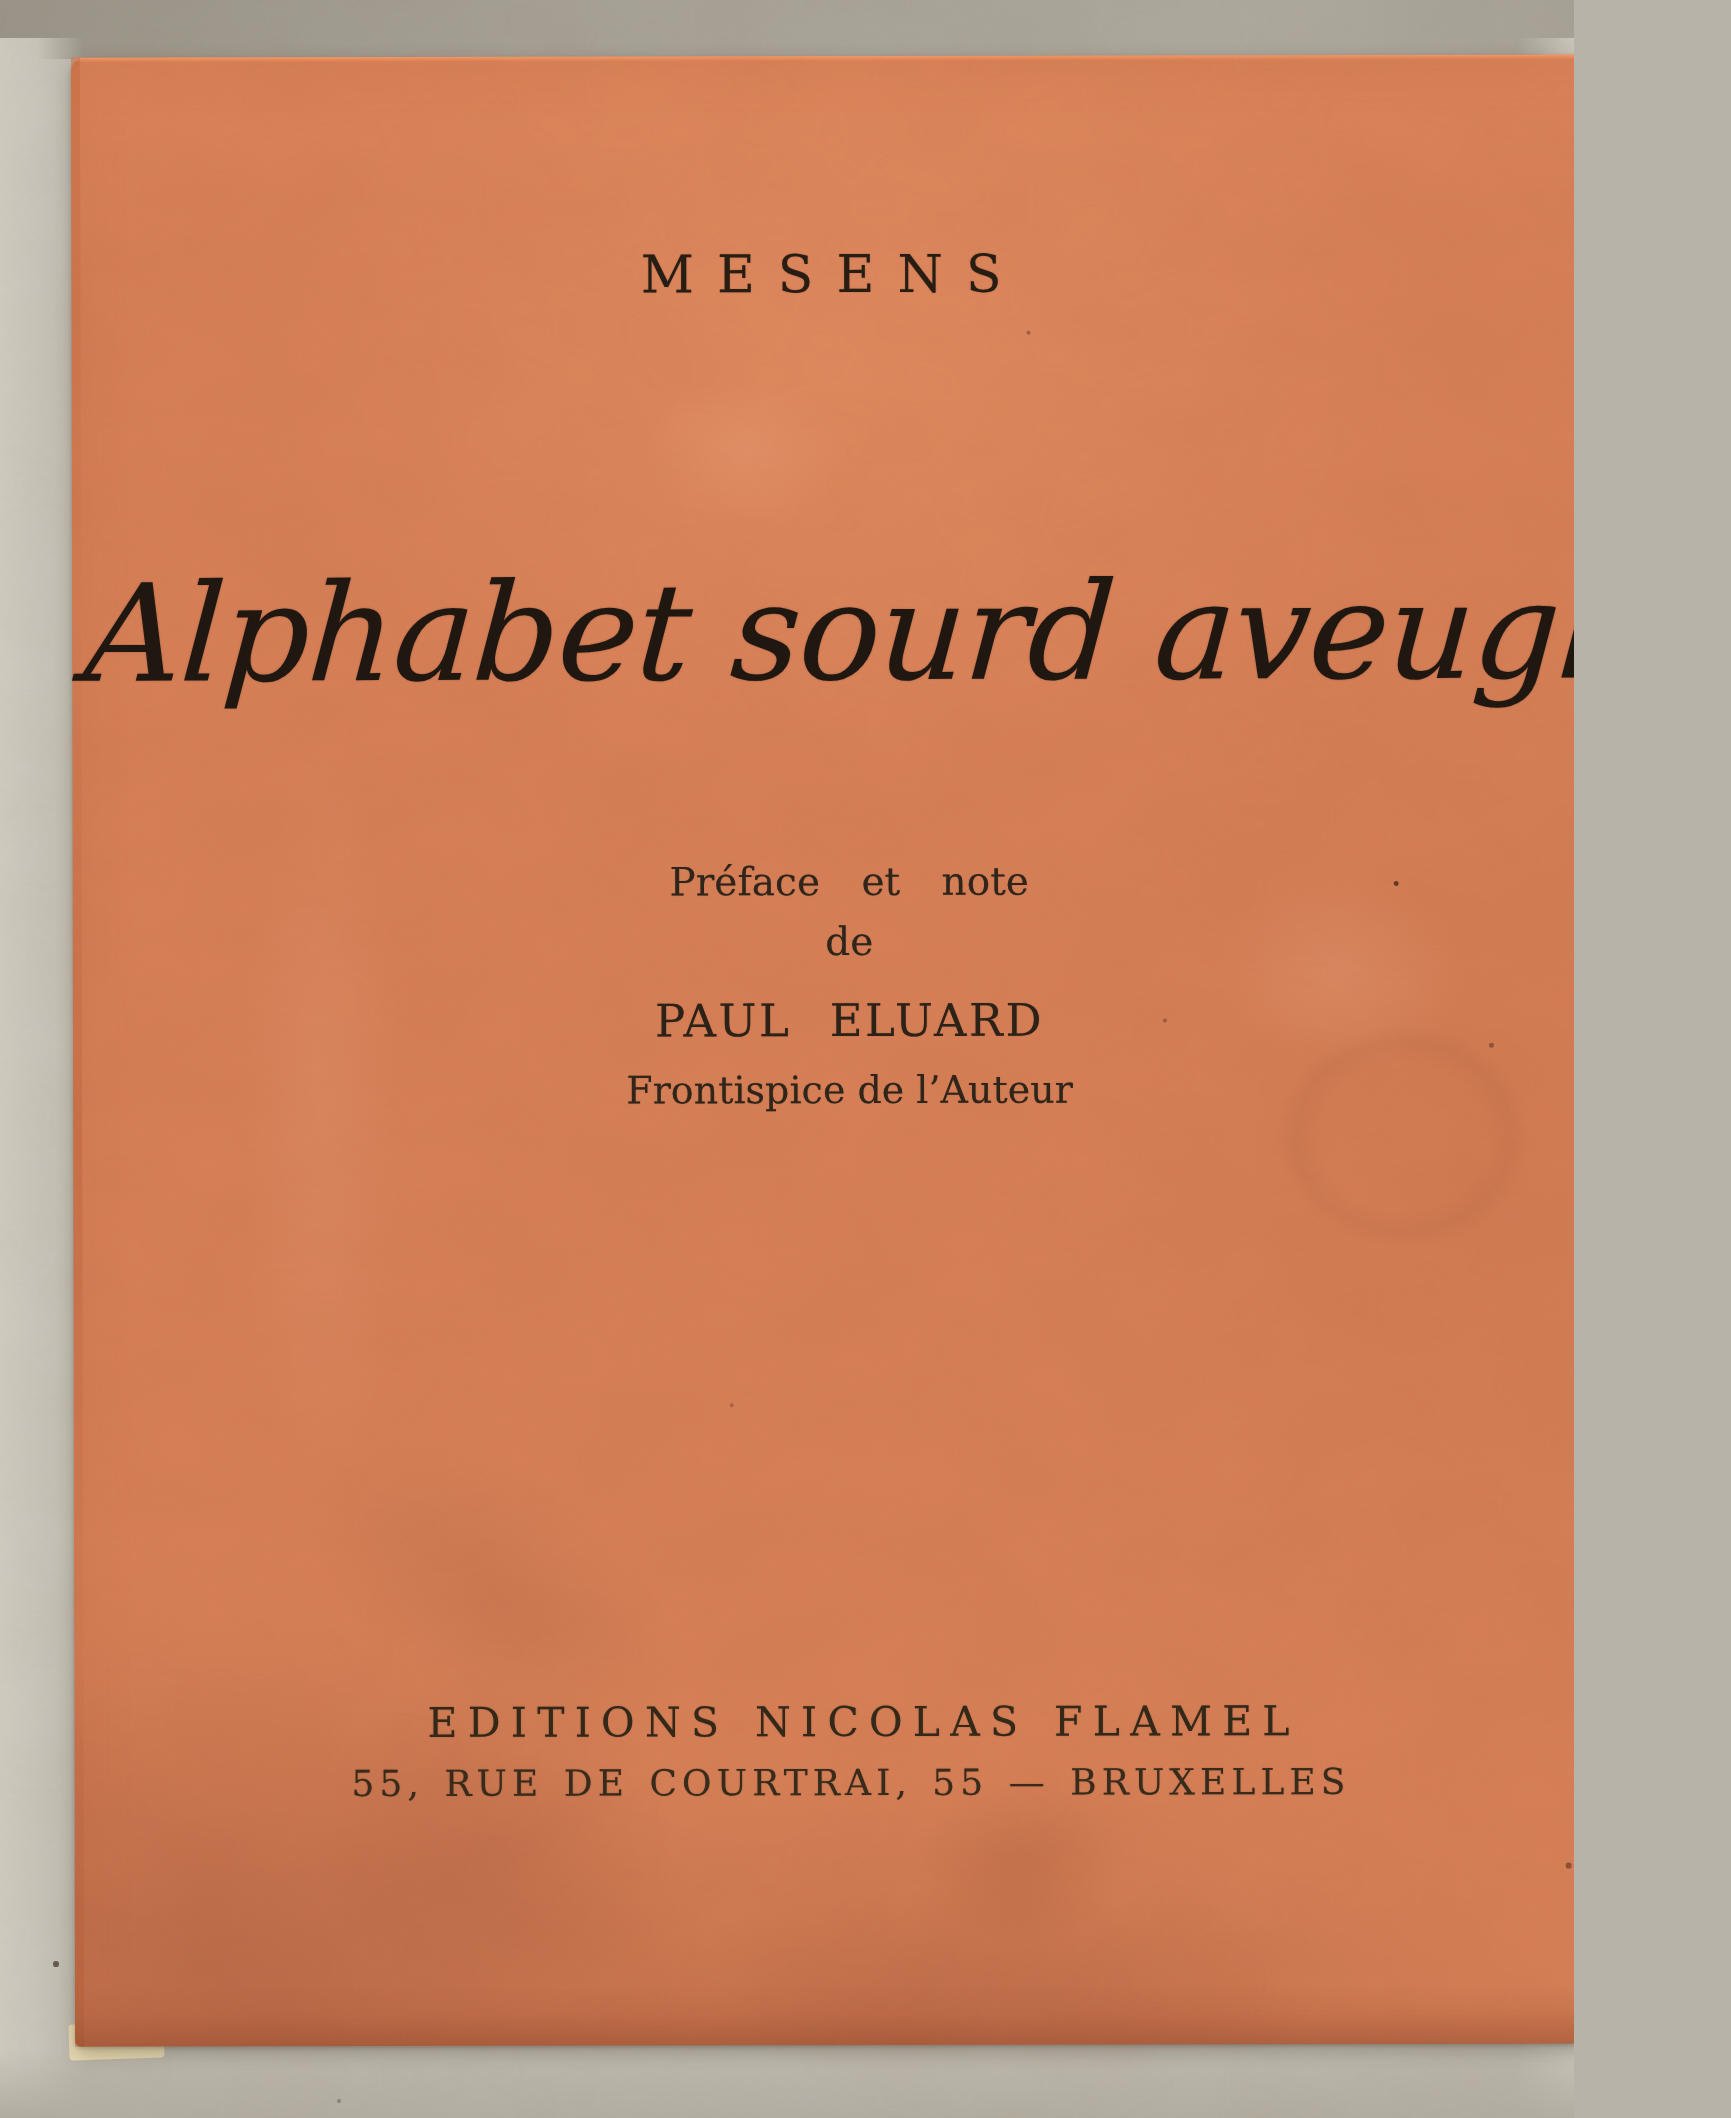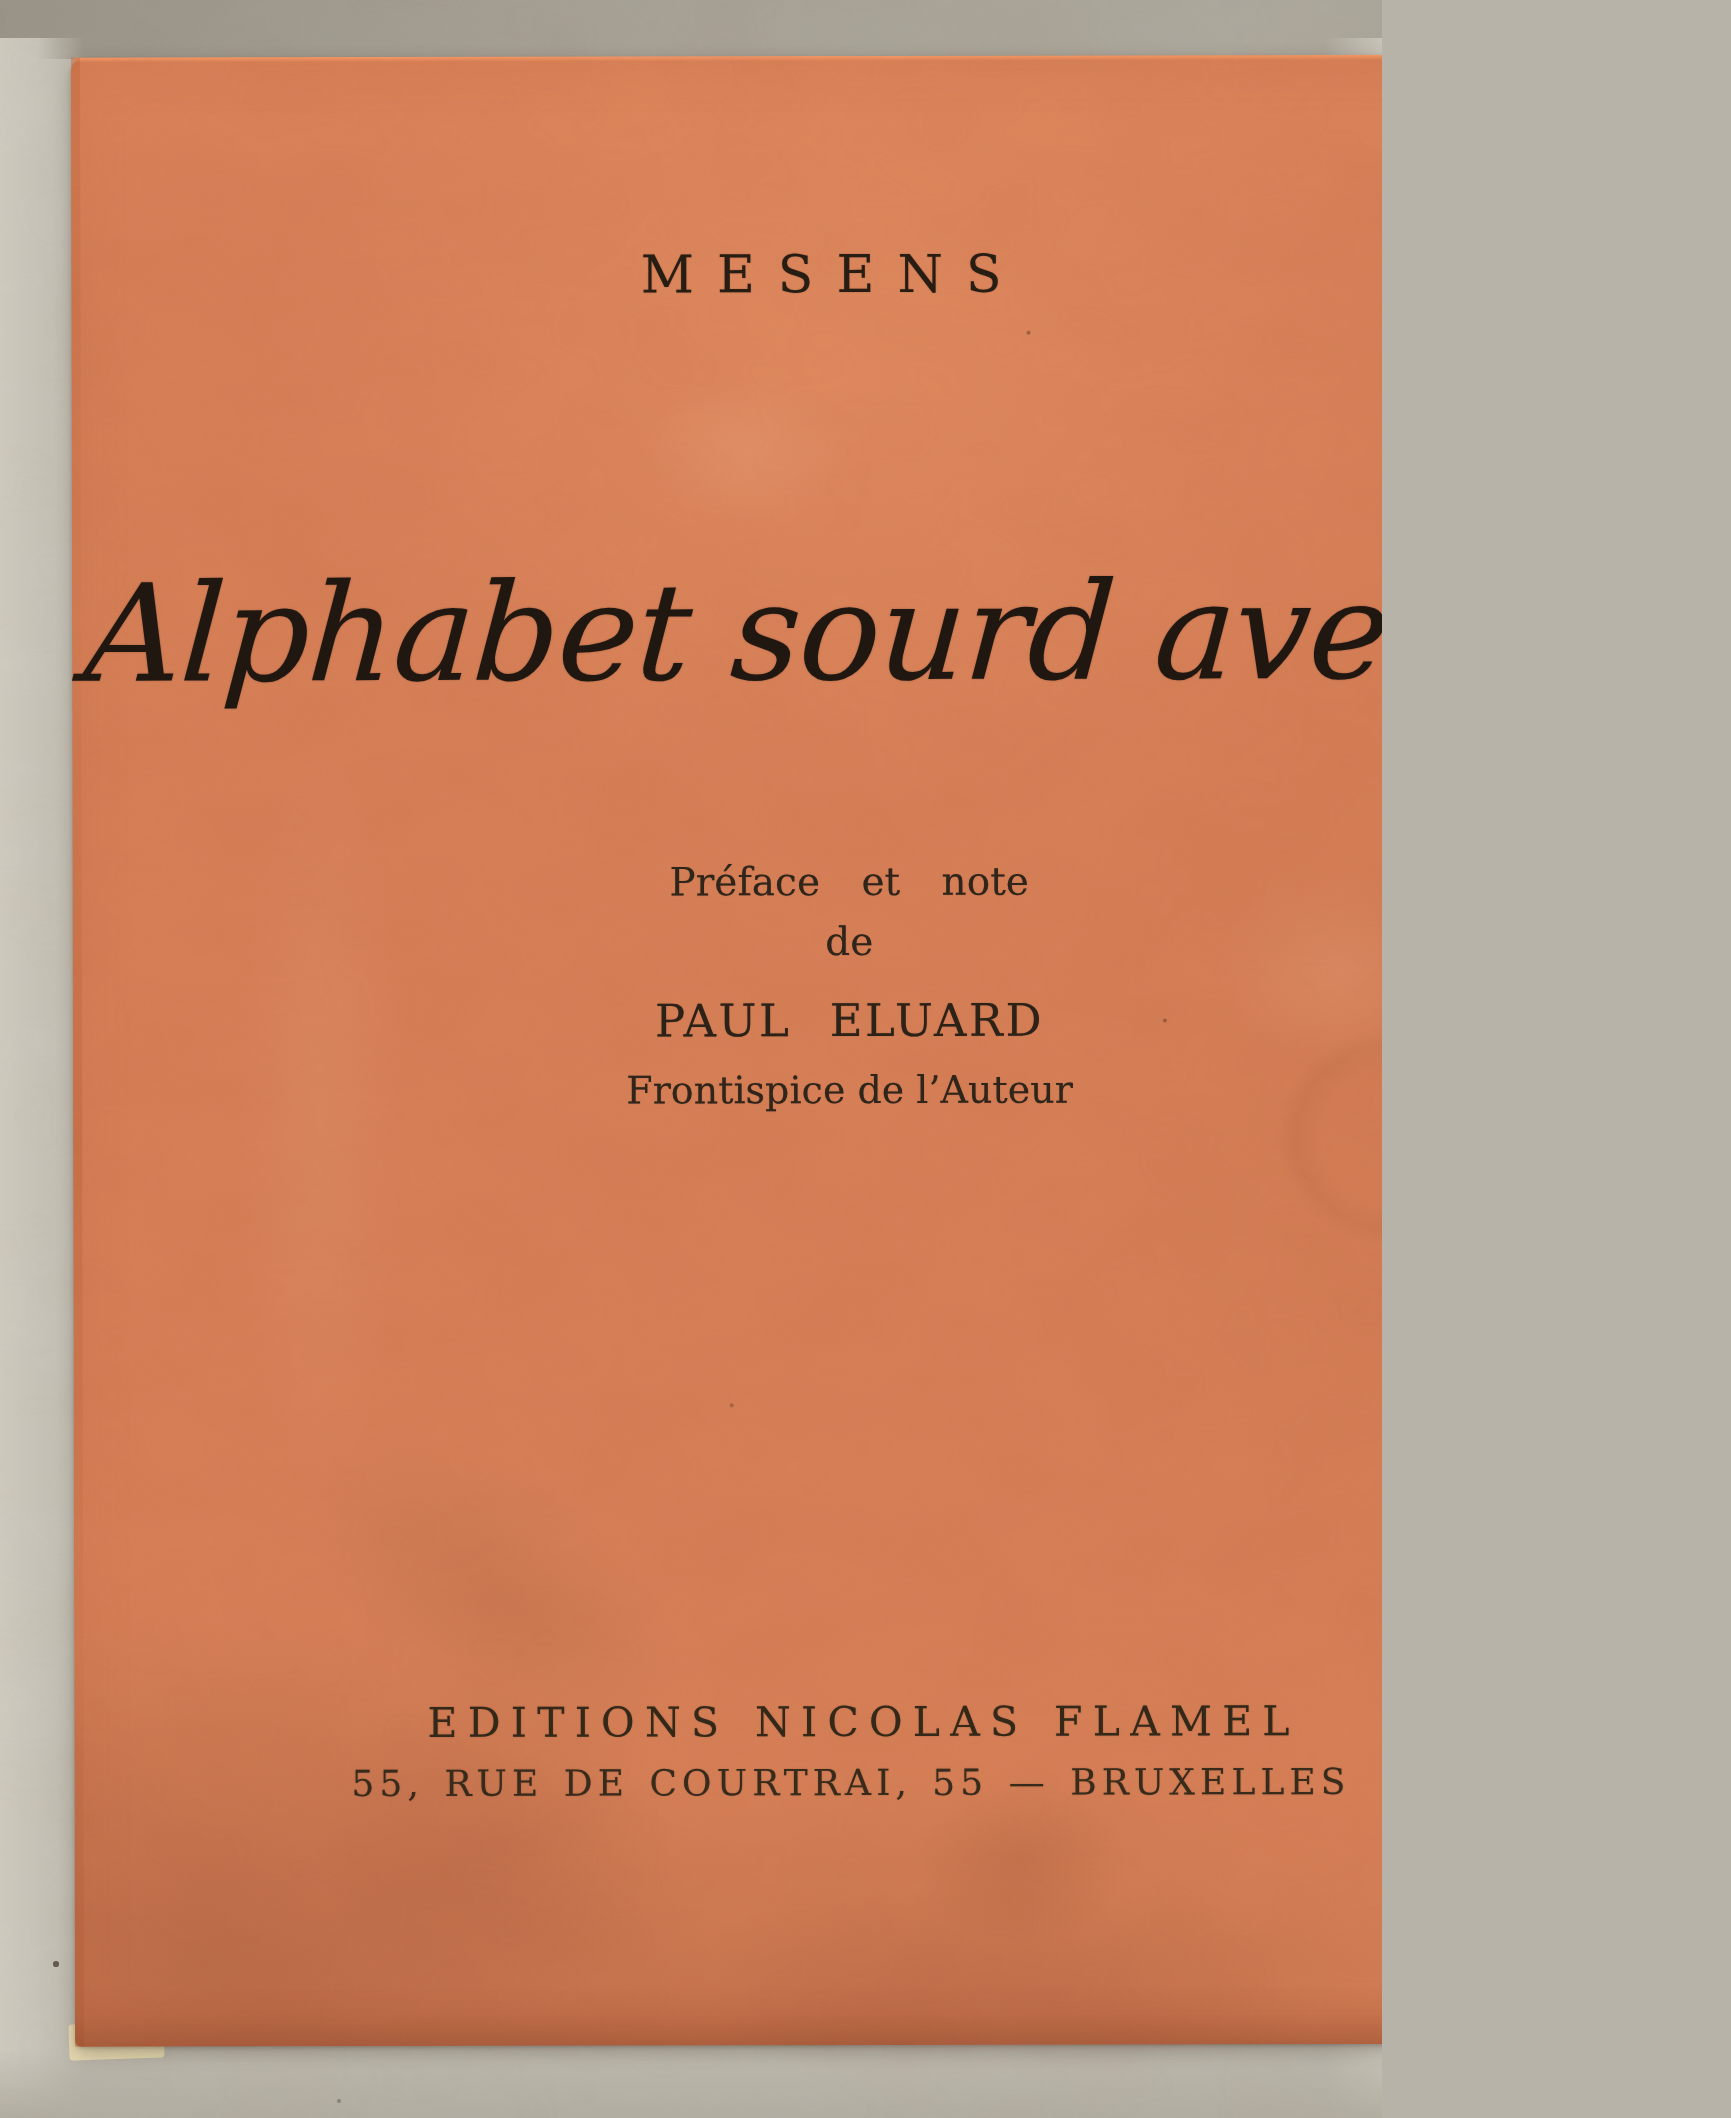--- a/index.html
+++ b/index.html
@@ -1,18 +1,18 @@
 <!DOCTYPE html>
 <html style="font-size:10.2px"><head>
 <meta charset="utf-8">
 <style>
   html,body{margin:0;padding:0;background:#b7b3a8;}
   #page{
     position:relative;
-    width:1382px;height:2119px;
+    width:1574px;height:2119px;
     overflow:hidden;
     font-family:"DejaVu Serif","Liberation Serif",serif;
   }
 
   
   .bg-base{
     position:absolute;inset:0;
     background:
       radial-gradient(ellipse 1401px 1655px at 52% 45%, #c9c5ba 0%, #c3bfb4 55%, #b9b5aa 100%);
   }

